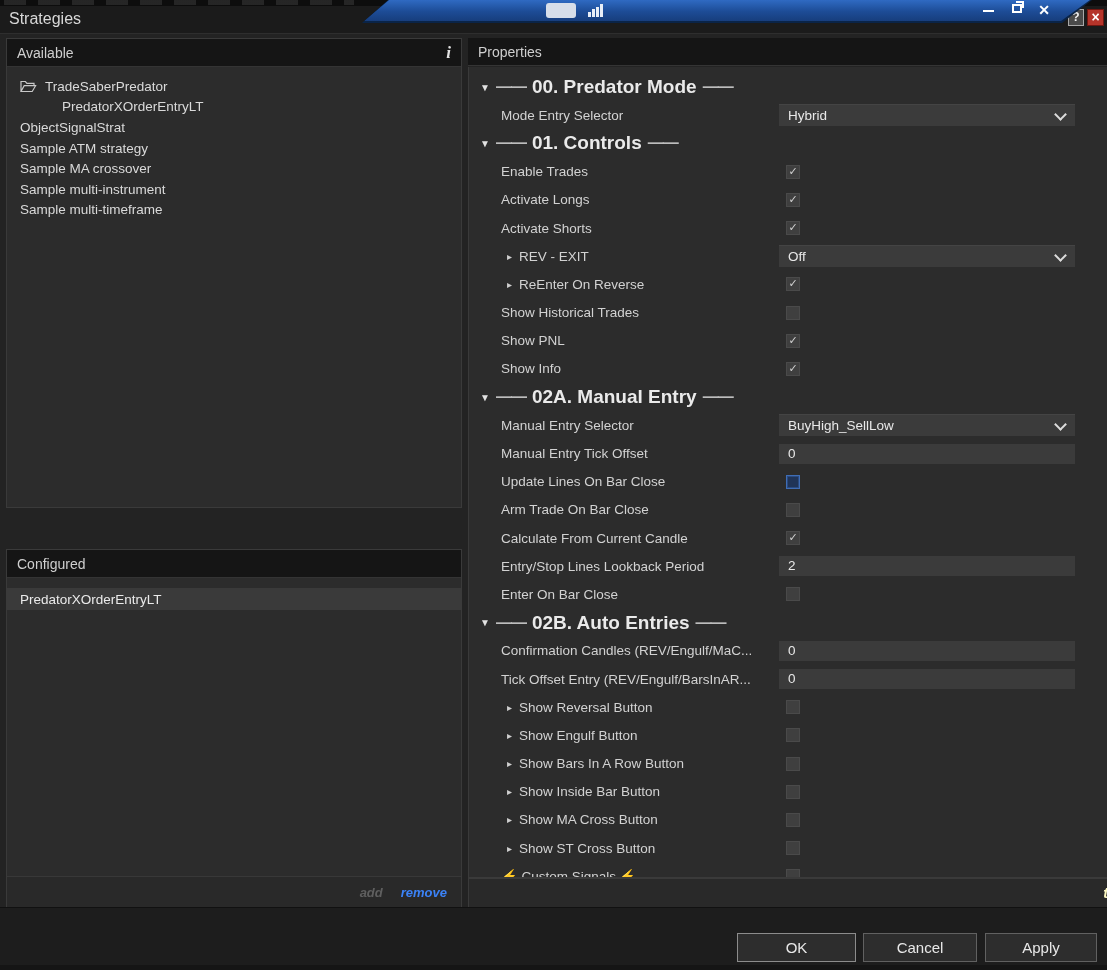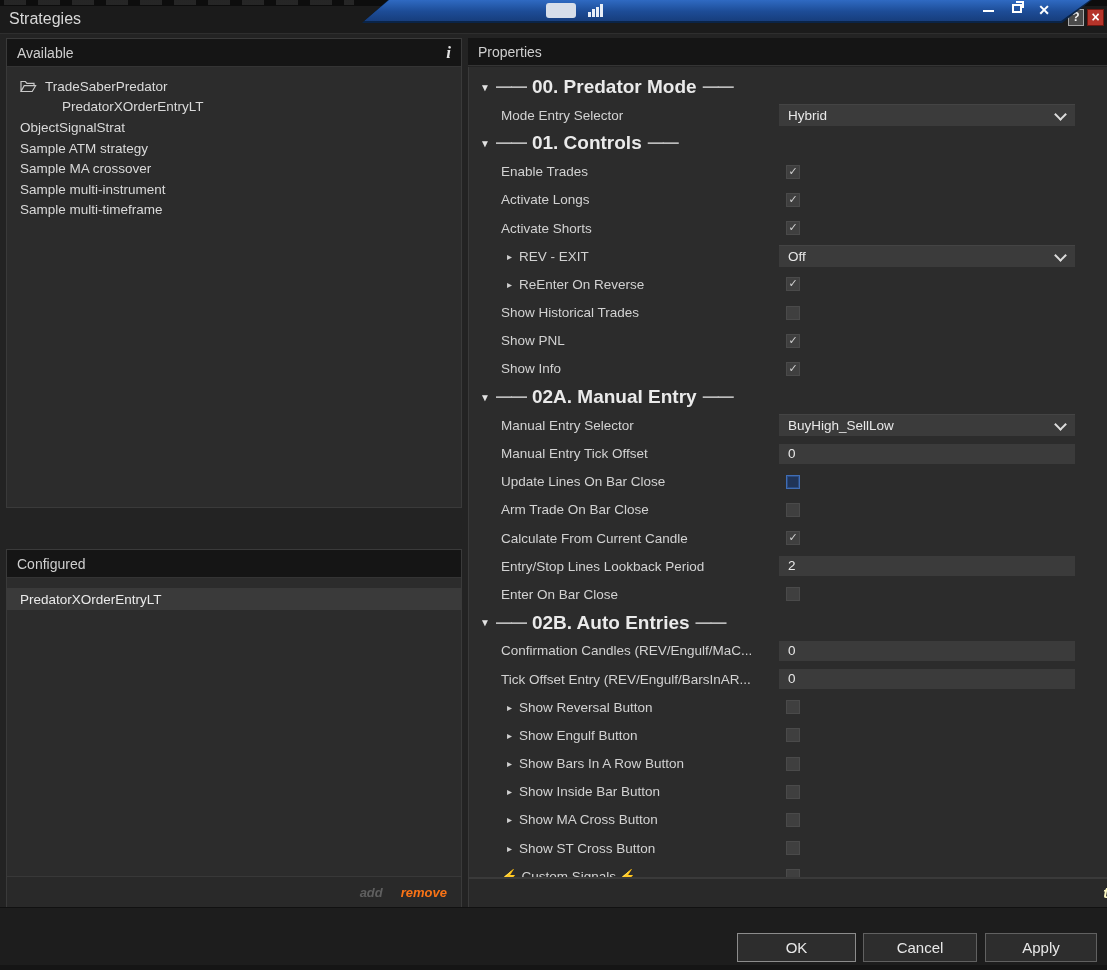--- a/index.html
+++ b/index.html
@@ -43,21 +43,21 @@
   .avail-list{padding-top:9px;}
   .list-item{height:20.6px;display:flex;align-items:center;padding-left:13px;font-size:13.5px;color:#dadada;white-space:nowrap;}
   .list-item.indent1{padding-left:55px;}
   .folder-wrap{margin-right:8px;display:inline-flex;}
   .conf-block{position:absolute;top:479px;left:0;right:0;bottom:0;border:1px solid #3a3a3a;background:#2c2c2c;box-sizing:border-box;margin-top:32px;}
   .conf-list{padding-top:10px;}
   .conf-item{height:22px;background:#3a3a3a;display:flex;align-items:center;padding-left:13px;font-size:13.5px;color:#eaeaea;}
   .left-links{position:absolute;bottom:0;left:0;right:0;height:30px;border-top:1px solid #383838;background:#292929;
     display:flex;align-items:center;justify-content:flex-end;gap:18px;padding-right:14px;
     font-size:13px;font-style:italic;font-weight:bold;}
-  .add-link{color:#5f5f5f;} .remove-link{color:#f97316;}
+  .add-link{color:#5f5f5f;} .remove-link{color:#3b82f6;}
   
   .right-panel{position:absolute;left:468px;top:38px;width:712px;height:870px;}
   .spinner{position:absolute;right:0;top:0;width:16px;height:28px;background:#101010;border-left:1px solid #333;}
   .spin-btn{height:14px;display:flex;align-items:center;justify-content:center;}
   .tri-up{width:0;height:0;border-left:4px solid transparent;border-right:4px solid transparent;border-bottom:5px solid #cccccc;}
   .tri-down{width:0;height:0;border-left:4px solid transparent;border-right:4px solid transparent;border-top:5px solid #cccccc;}
   .props-body{position:absolute;top:29px;left:0;right:0;bottom:30px;background:#2c2c2c;border:1px solid #3a3a3a;border-top:none;
     overflow:hidden;padding-top:6px;box-sizing:border-box;}
   .scrollbar{position:absolute;top:0;right:0;bottom:0;width:15px;background:#222;border-left:1px solid #333;}
   .sb-thumb{position:absolute;top:8px;left:2px;width:10px;height:350px;border-radius:2px;

